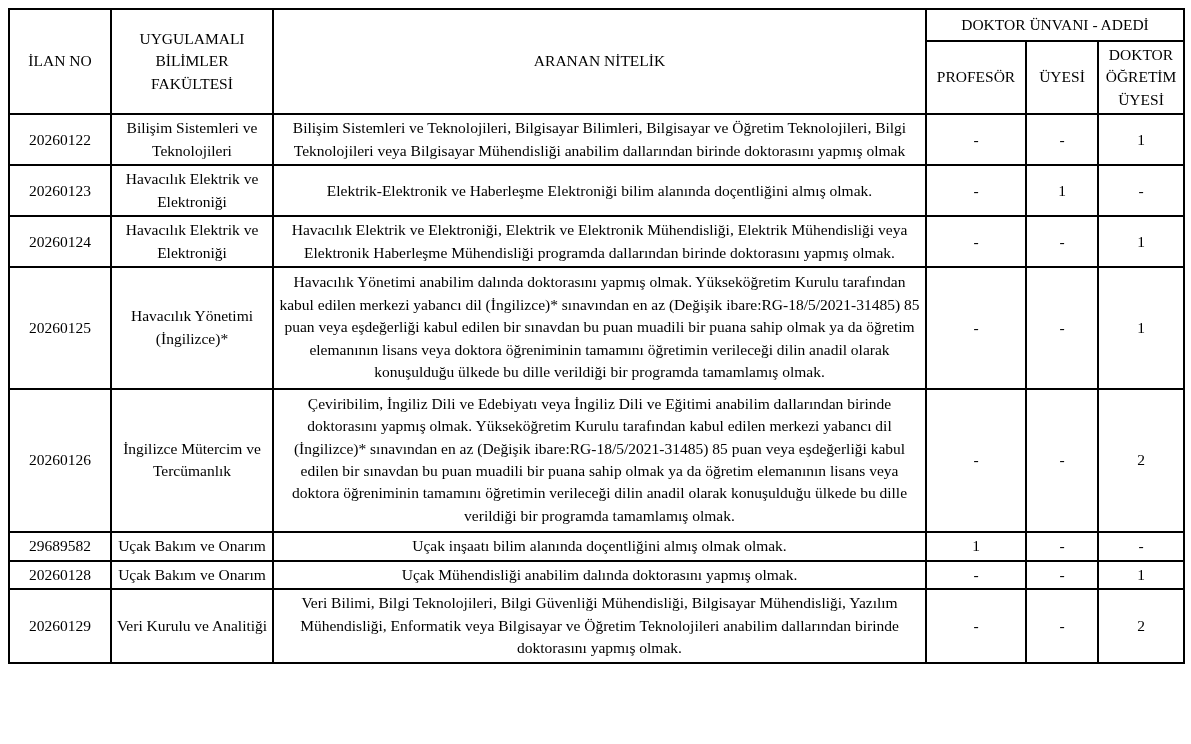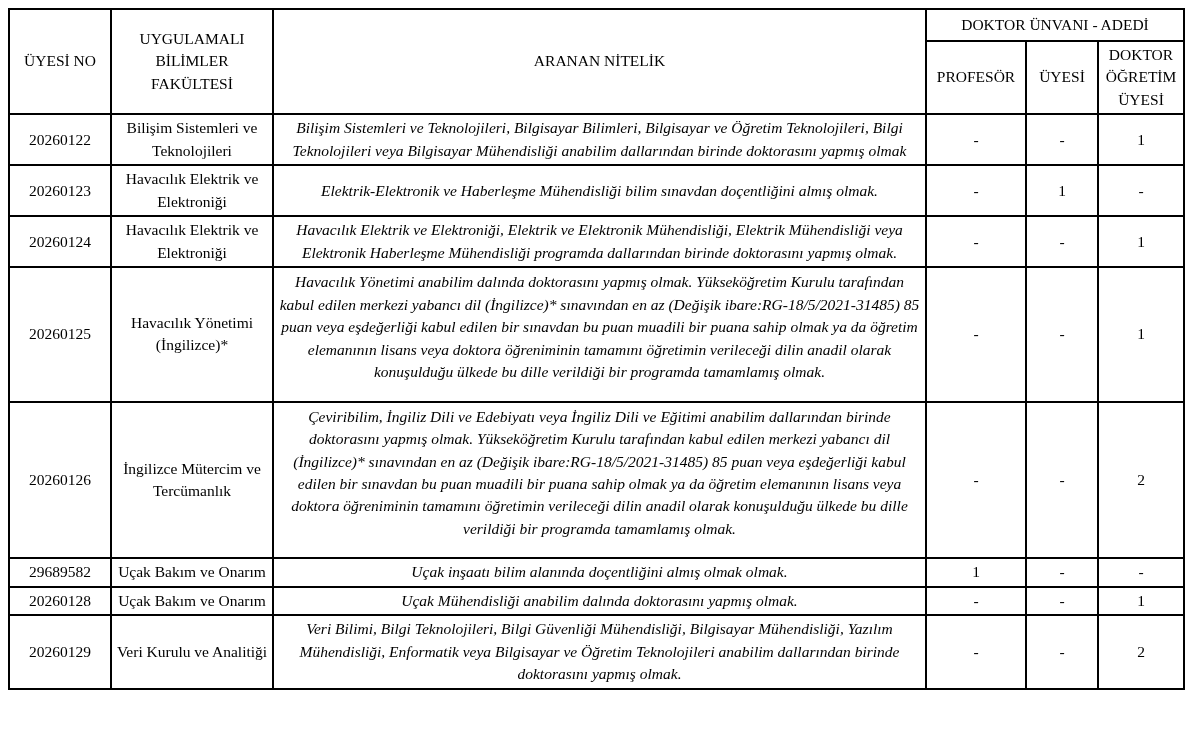--- a/index.html
+++ b/index.html
@@ -31,40 +31,39 @@
     text-align: center;
     padding: 2px 4px;
     overflow: hidden;
   }
   th.h-group { height: 26px; }
   th.h-sub   { height: 62px; }
   td.c-fakulte, th.h-fakulte { padding: 2px 8px; }
   td.c-nitelik {
     text-align: left;
     padding: 2px 5px;
-    font-style: italic;
   }
-  tr.r-tall td.c-nitelik { padding-top: 3px; padding-bottom: 17px; }
+  tr.r-tall td.c-nitelik { padding-top: 3px; padding-bottom: 4px; }
 </style>
 </head>
 <body>
 
 <div class="page">
   <table class="job-table">
     <colgroup>
       <col style="width:102px">
       <col style="width:162px">
       <col style="width:653px">
       <col style="width:100px">
       <col style="width:72px">
       <col style="width:86px">
     </colgroup>
     <thead>
       <tr>
-        <th rowspan="2">ÜYESİ NO</th>
+        <th rowspan="2">İLAN NO</th>
         <th rowspan="2" class="h-fakulte">UYGULAMALI BİLİMLER FAKÜLTESİ</th>
         <th rowspan="2">ARANAN NİTELİK</th>
         <th colspan="3" class="h-group">DOKTOR ÜNVANI - ADEDİ</th>
       </tr>
       <tr>
         <th class="h-sub">PROFESÖR</th>
         <th class="h-sub">ÜYESİ</th>
         <th class="h-sub">DOKTOR ÖĞRETİM ÜYESİ</th>
       </tr>
     </thead>
@@ -73,21 +72,21 @@
         <td class="c-ilan">20260122</td>
         <td class="c-fakulte">Bilişim Sistemleri ve Teknolojileri</td>
         <td class="c-nitelik">Bilişim Sistemleri ve Teknolojileri, Bilgisayar Bilimleri, Bilgisayar ve Öğretim Teknolojileri, Bilgi Teknolojileri veya Bilgisayar Mühendisliği anabilim dallarından birinde doktorasını yapmış olmak</td>
         <td class="c-count">-</td>
         <td class="c-count">-</td>
         <td class="c-count">1</td>
       </tr>
       <tr>
         <td class="c-ilan">20260123</td>
         <td class="c-fakulte">Havacılık Elektrik ve Elektroniği</td>
-        <td class="c-nitelik">Elektrik-Elektronik ve Haberleşme Mühendisliği bilim sınavdan doçentliğini almış olmak.</td>
+        <td class="c-nitelik">Elektrik-Elektronik ve Haberleşme Elektroniği bilim alanında doçentliğini almış olmak.</td>
         <td class="c-count">-</td>
         <td class="c-count">1</td>
         <td class="c-count">-</td>
       </tr>
       <tr>
         <td class="c-ilan">20260124</td>
         <td class="c-fakulte">Havacılık Elektrik ve Elektroniği</td>
         <td class="c-nitelik">Havacılık Elektrik ve Elektroniği, Elektrik ve Elektronik Mühendisliği, Elektrik Mühendisliği veya Elektronik Haberleşme Mühendisliği programda dallarından birinde doktorasını yapmış olmak.</td>
         <td class="c-count">-</td>
         <td class="c-count">-</td>

